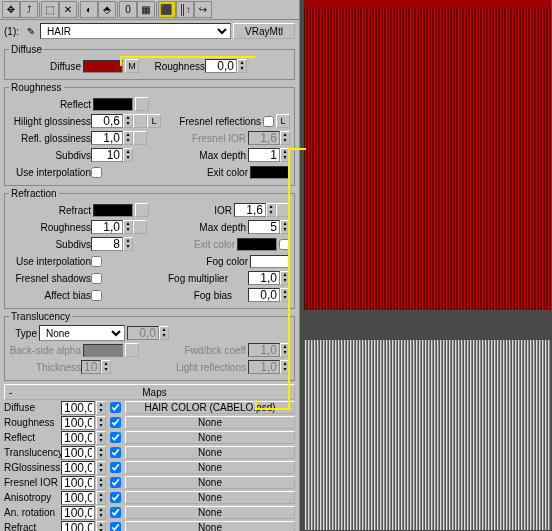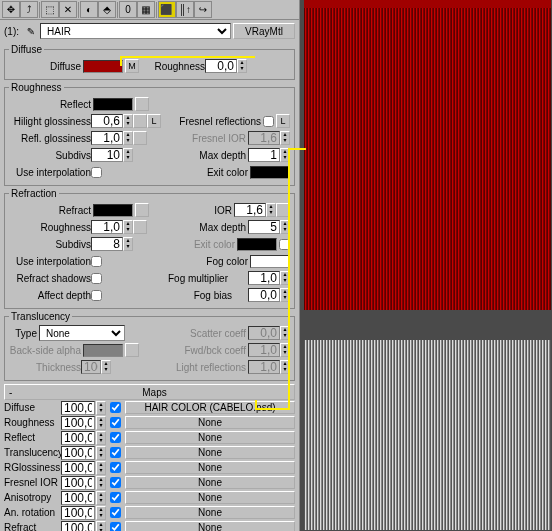--- a/index.html
+++ b/index.html
@@ -187,47 +187,46 @@
       <span class="swatch black"></span>
       <input type="checkbox" style="margin-left: 2px;">
     </div>
     <div class="row">
       <span class="rlabel" style="width:82px">Use interpolation</span>
       <input type="checkbox" style="">
       <span class="rlabel" style="flex:1;text-align:right;padding-right:2px">Fog color</span>
       <span class="swatch white"></span>
     </div>
     <div class="row">
-      <span class="rlabel" style="width:82px">Refract shadows</span>
+      <span class="rlabel" style="width:82px">Fresnel shadows</span>
       <input type="checkbox" style="">
       <span class="rlabel" style="flex:1;text-align:right;padding-right:20px">Fog multiplier</span>
       <input class="num" value="1,0" style="">
       <span class="spin">
           <span>▴</span>
           <span>▾</span>
         </span>
     </div>
     <div class="row">
-      <span class="rlabel" style="width:82px">Affect depth</span>
+      <span class="rlabel" style="width:82px">Affect bias</span>
       <input type="checkbox" style="">
       <span class="rlabel" style="flex:1;text-align:right;padding-right:16px">Fog bias</span>
       <input class="num" value="0,0" style="">
       <span class="spin">
           <span>▴</span>
           <span>▾</span>
         </span>
     </div>
   </fieldset>
 
   <fieldset>
     <legend>Translucency</legend>
     <div class="row">
       <span class="rlabel" style="width:28px">Type</span>
       <select class="selectlike" style="width:86px;margin:0 2px"><option>None</option></select>
-      <span class="rlabel" style="flex:1;text-align:right;padding-right:2px;color:#808080">Scatter coeff</span>
       <input class="num dis" value="0,0" style="">
       <span class="spin">
           <span>▴</span>
           <span>▾</span>
         </span>
     </div>
     <div class="row">
       <span class="rlabel" style="width:72px;color:#808080">Back-side alpha</span>
       <span class="swatch gray" style="margin:0 2px"></span>
       <span class="sqbtn"></span>

